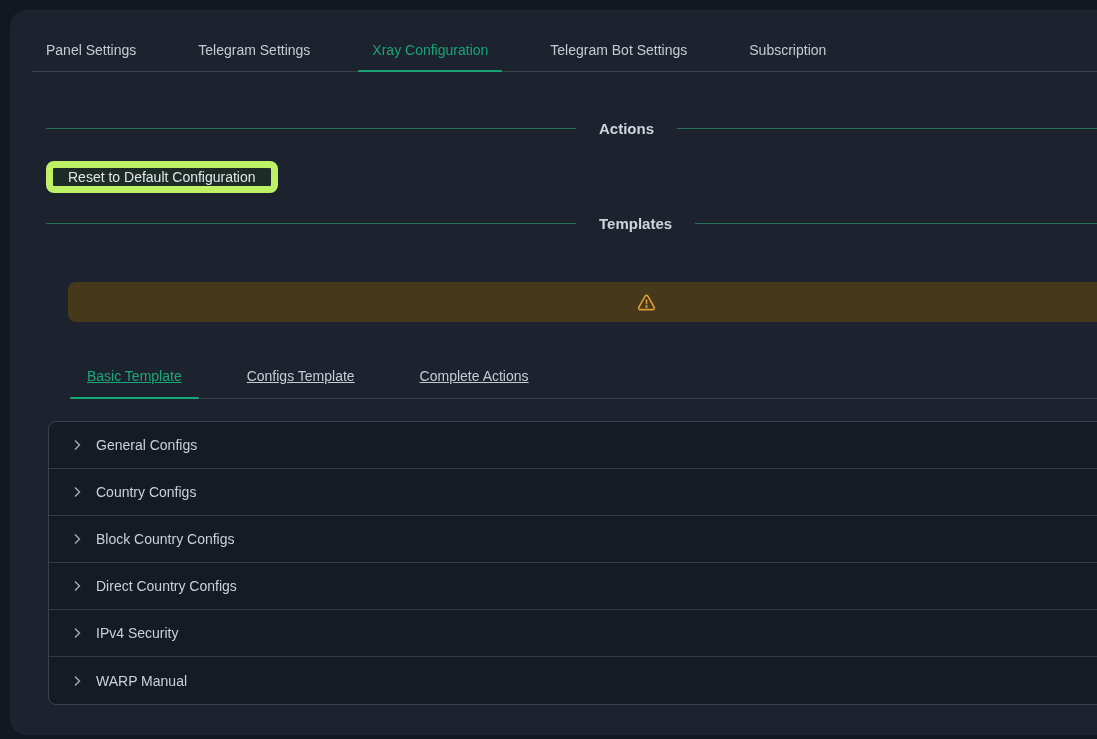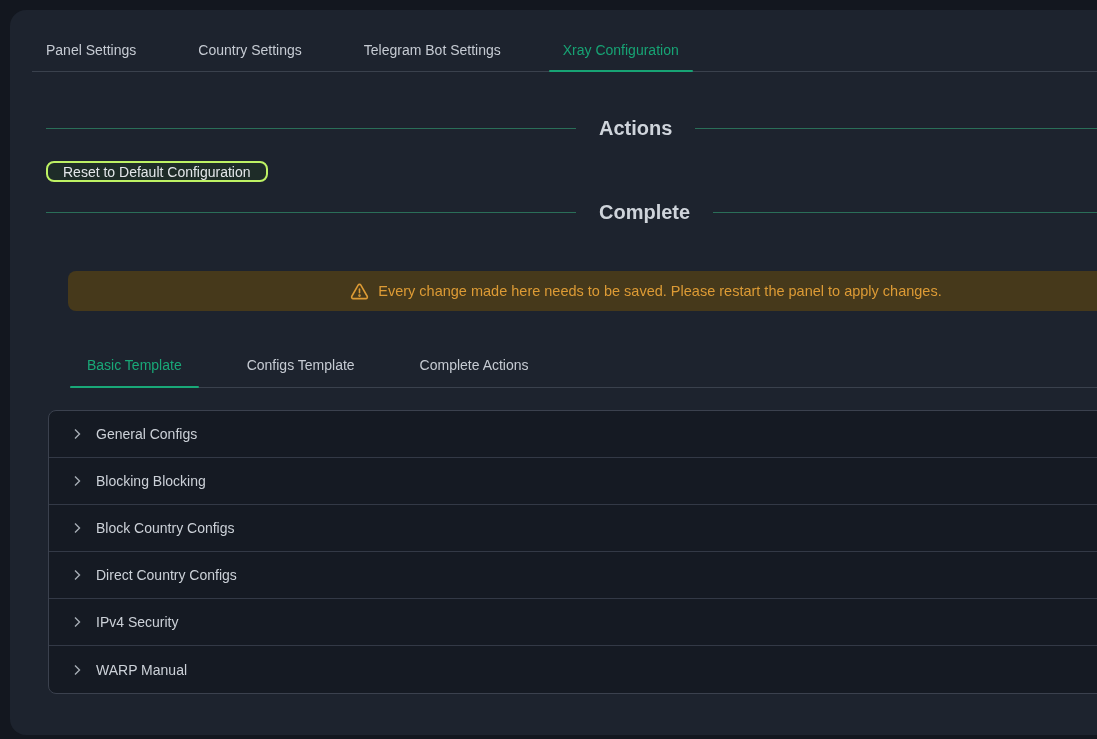--- a/index.html
+++ b/index.html
@@ -43,30 +43,30 @@
     display: flex; align-items: center;
     height: 21px;
   }
   .divider.actions { margin-top: 46px; }
   .divider.templates { margin-top: 20px; }
   .divider .line { height: 1px; background: #2a6e58; }
   .divider .line.left { width: 530px; flex: none; }
   .divider .line.right { flex: 1; }
   .divider .title {
     margin: 0 23px;
-    font-weight: 700; font-size: 20px;
+    font-weight: 700; font-size: 15px;
     color: #cfd4db; white-space: nowrap;
   }
   
   .btn-reset {
     display: inline-block;
     margin-top: 22px;
-    height: 21px; padding: 0 15px;
+    height: 32px; padding: 0 15px;
     background: #1e2c28;
-    border: 2px solid #bef264;
+    border: 7px solid #bef264;
     border-radius: 8px;
     color: #e3e6e9; font-size: 14px;
     font-family: inherit;
     cursor: pointer;
   }
   
   .alert {
     margin: 48px 0 0 22px;
     height: 40px;
     background: #46391b;
@@ -79,21 +79,21 @@
   
   .subtabs {
     display: flex; gap: 31px;
     margin: 33px 0 0 24px;
     border-bottom: 1px solid #3a414d;
   }
   .subtab {
     position: relative;
     padding: 13px 17px;
     color: #c6cbd3; line-height: 17px;
-    cursor: pointer; white-space: nowrap;
+    cursor: pointer; white-space: nowrap; text-decoration: underline;
   }
   .subtab.active { color: #19a878; }
   .subtab.active::after {
     content: "";
     position: absolute; left: 0; right: 0; bottom: -1px;
     height: 2px; background: #19a878; border-radius: 2px;
   }
   
   .accordion {
     margin: 22px 0 0 2px;
@@ -116,48 +116,48 @@
   }
   .acc-row .label { color: #ccd1d8; }
 </style>
 </head>
 <body>
 
 <div class="card">
 
   <div class="tabs">
     <div class="tab">Panel Settings</div>
-    <div class="tab">Country Settings</div>
+    <div class="tab">Telegram Settings</div>
+    <div class="tab active">Xray Configuration</div>
     <div class="tab">Telegram Bot Settings</div>
-    <div class="tab active">Xray Configuration</div>
+    <div class="tab">Subscription</div>
   </div>
 
   <div class="content">
 
     <div class="divider actions">
       <span class="line left"></span>
       <span class="title">Actions</span>
       <span class="line right"></span>
     </div>
 
     <button class="btn-reset">Reset to Default Configuration</button>
 
     <div class="divider templates">
       <span class="line left"></span>
-      <span class="title">Complete</span>
+      <span class="title">Templates</span>
       <span class="line right"></span>
     </div>
 
     <div class="alert">
       <svg width="19" height="19" viewBox="0 0 24 24" fill="none" stroke="#dd9b35" stroke-width="2" stroke-linecap="round" stroke-linejoin="round">
         <path d="M10.3 3.9 L2.3 18.0 a2 2 0 0 0 1.7 3 h16 a2 2 0 0 0 1.7-3 L13.7 3.9 a2 2 0 0 0-3.4 0 z"></path>
         <line x1="12" y1="9" x2="12" y2="13.5"></line>
         <circle cx="12" cy="17.2" r="0.6" fill="#dd9b35"></circle>
       </svg>
-      <span>Every change made here needs to be saved. Please restart the panel to apply changes.</span>
     </div>
 
     <div class="subtabs">
       <div class="subtab active">Basic Template</div>
       <div class="subtab">Configs Template</div>
       <div class="subtab">Complete Actions</div>
     </div>
 
     <div class="accordion">
       <div class="acc-row">
@@ -167,21 +167,21 @@
             </svg>
         </span>
         <span class="label">General Configs</span>
       </div>
       <div class="acc-row">
         <span class="chev">
           <svg width="12" height="12" viewBox="0 0 12 12" fill="none" stroke="currentColor" stroke-width="1.4">
               <path d="M4 1.5 L8.5 6 L4 10.5"></path>
             </svg>
         </span>
-        <span class="label">Blocking Blocking</span>
+        <span class="label">Country Configs</span>
       </div>
       <div class="acc-row">
         <span class="chev">
           <svg width="12" height="12" viewBox="0 0 12 12" fill="none" stroke="currentColor" stroke-width="1.4">
               <path d="M4 1.5 L8.5 6 L4 10.5"></path>
             </svg>
         </span>
         <span class="label">Block Country Configs</span>
       </div>
       <div class="acc-row">

